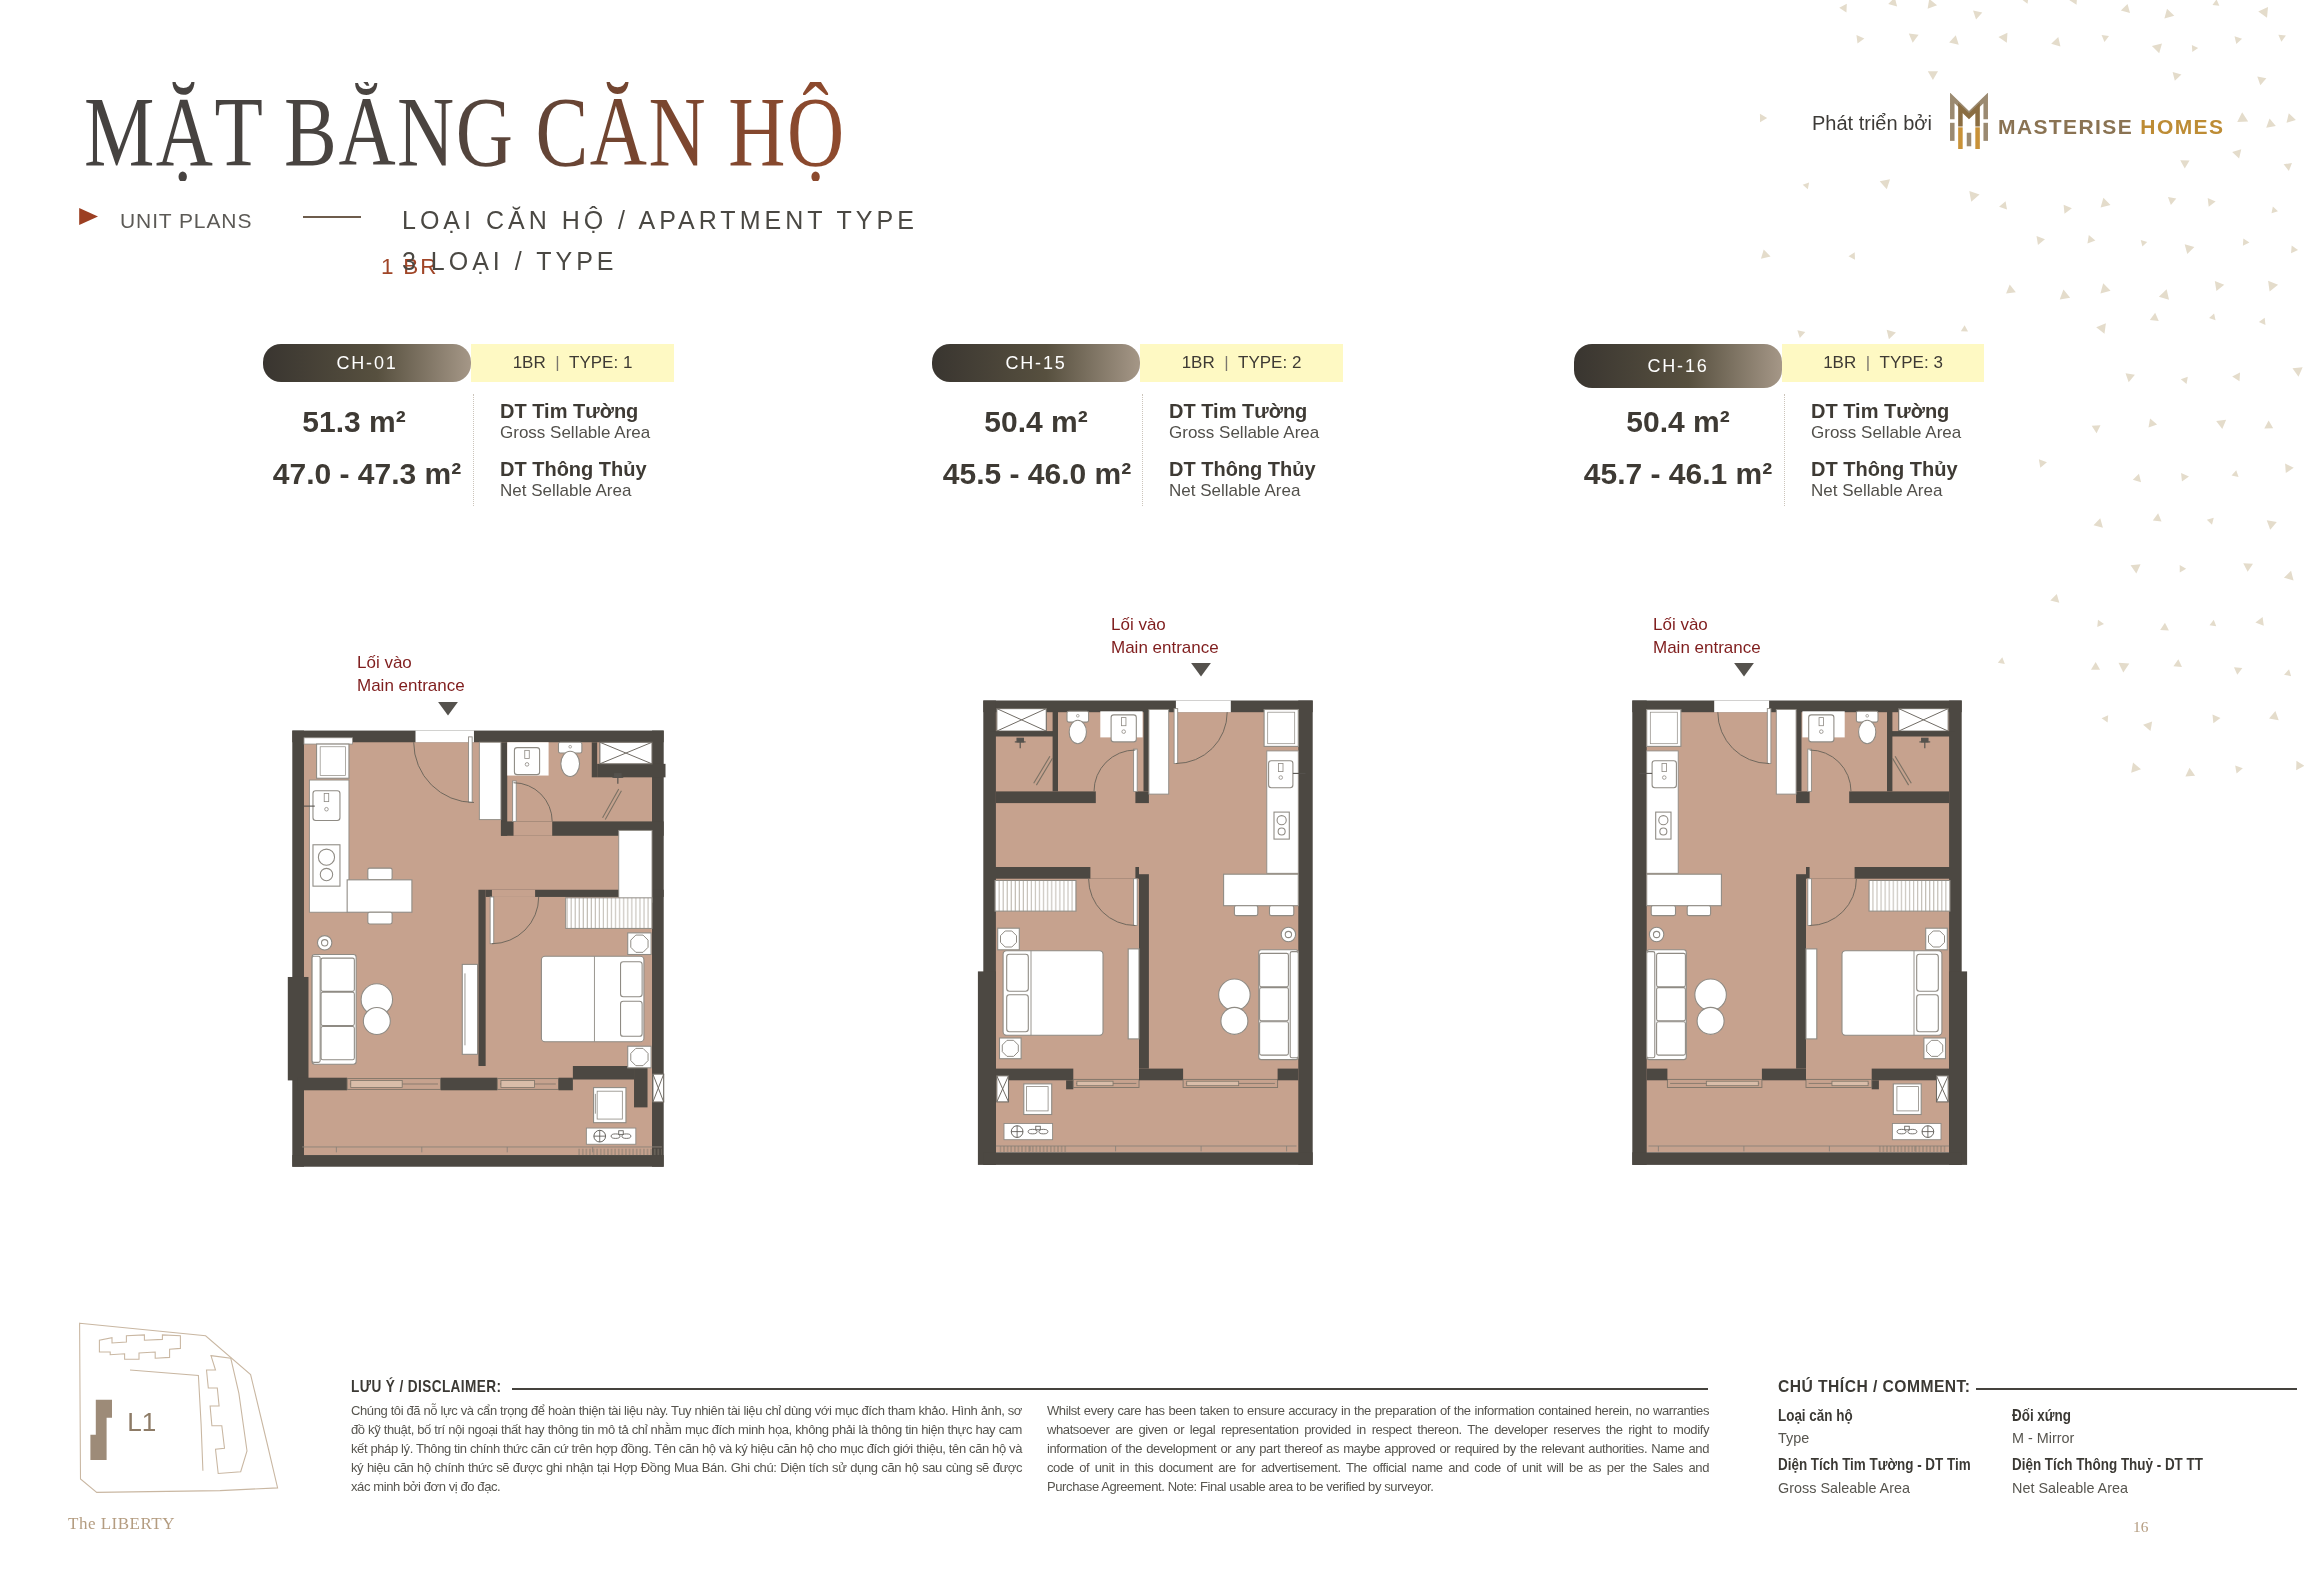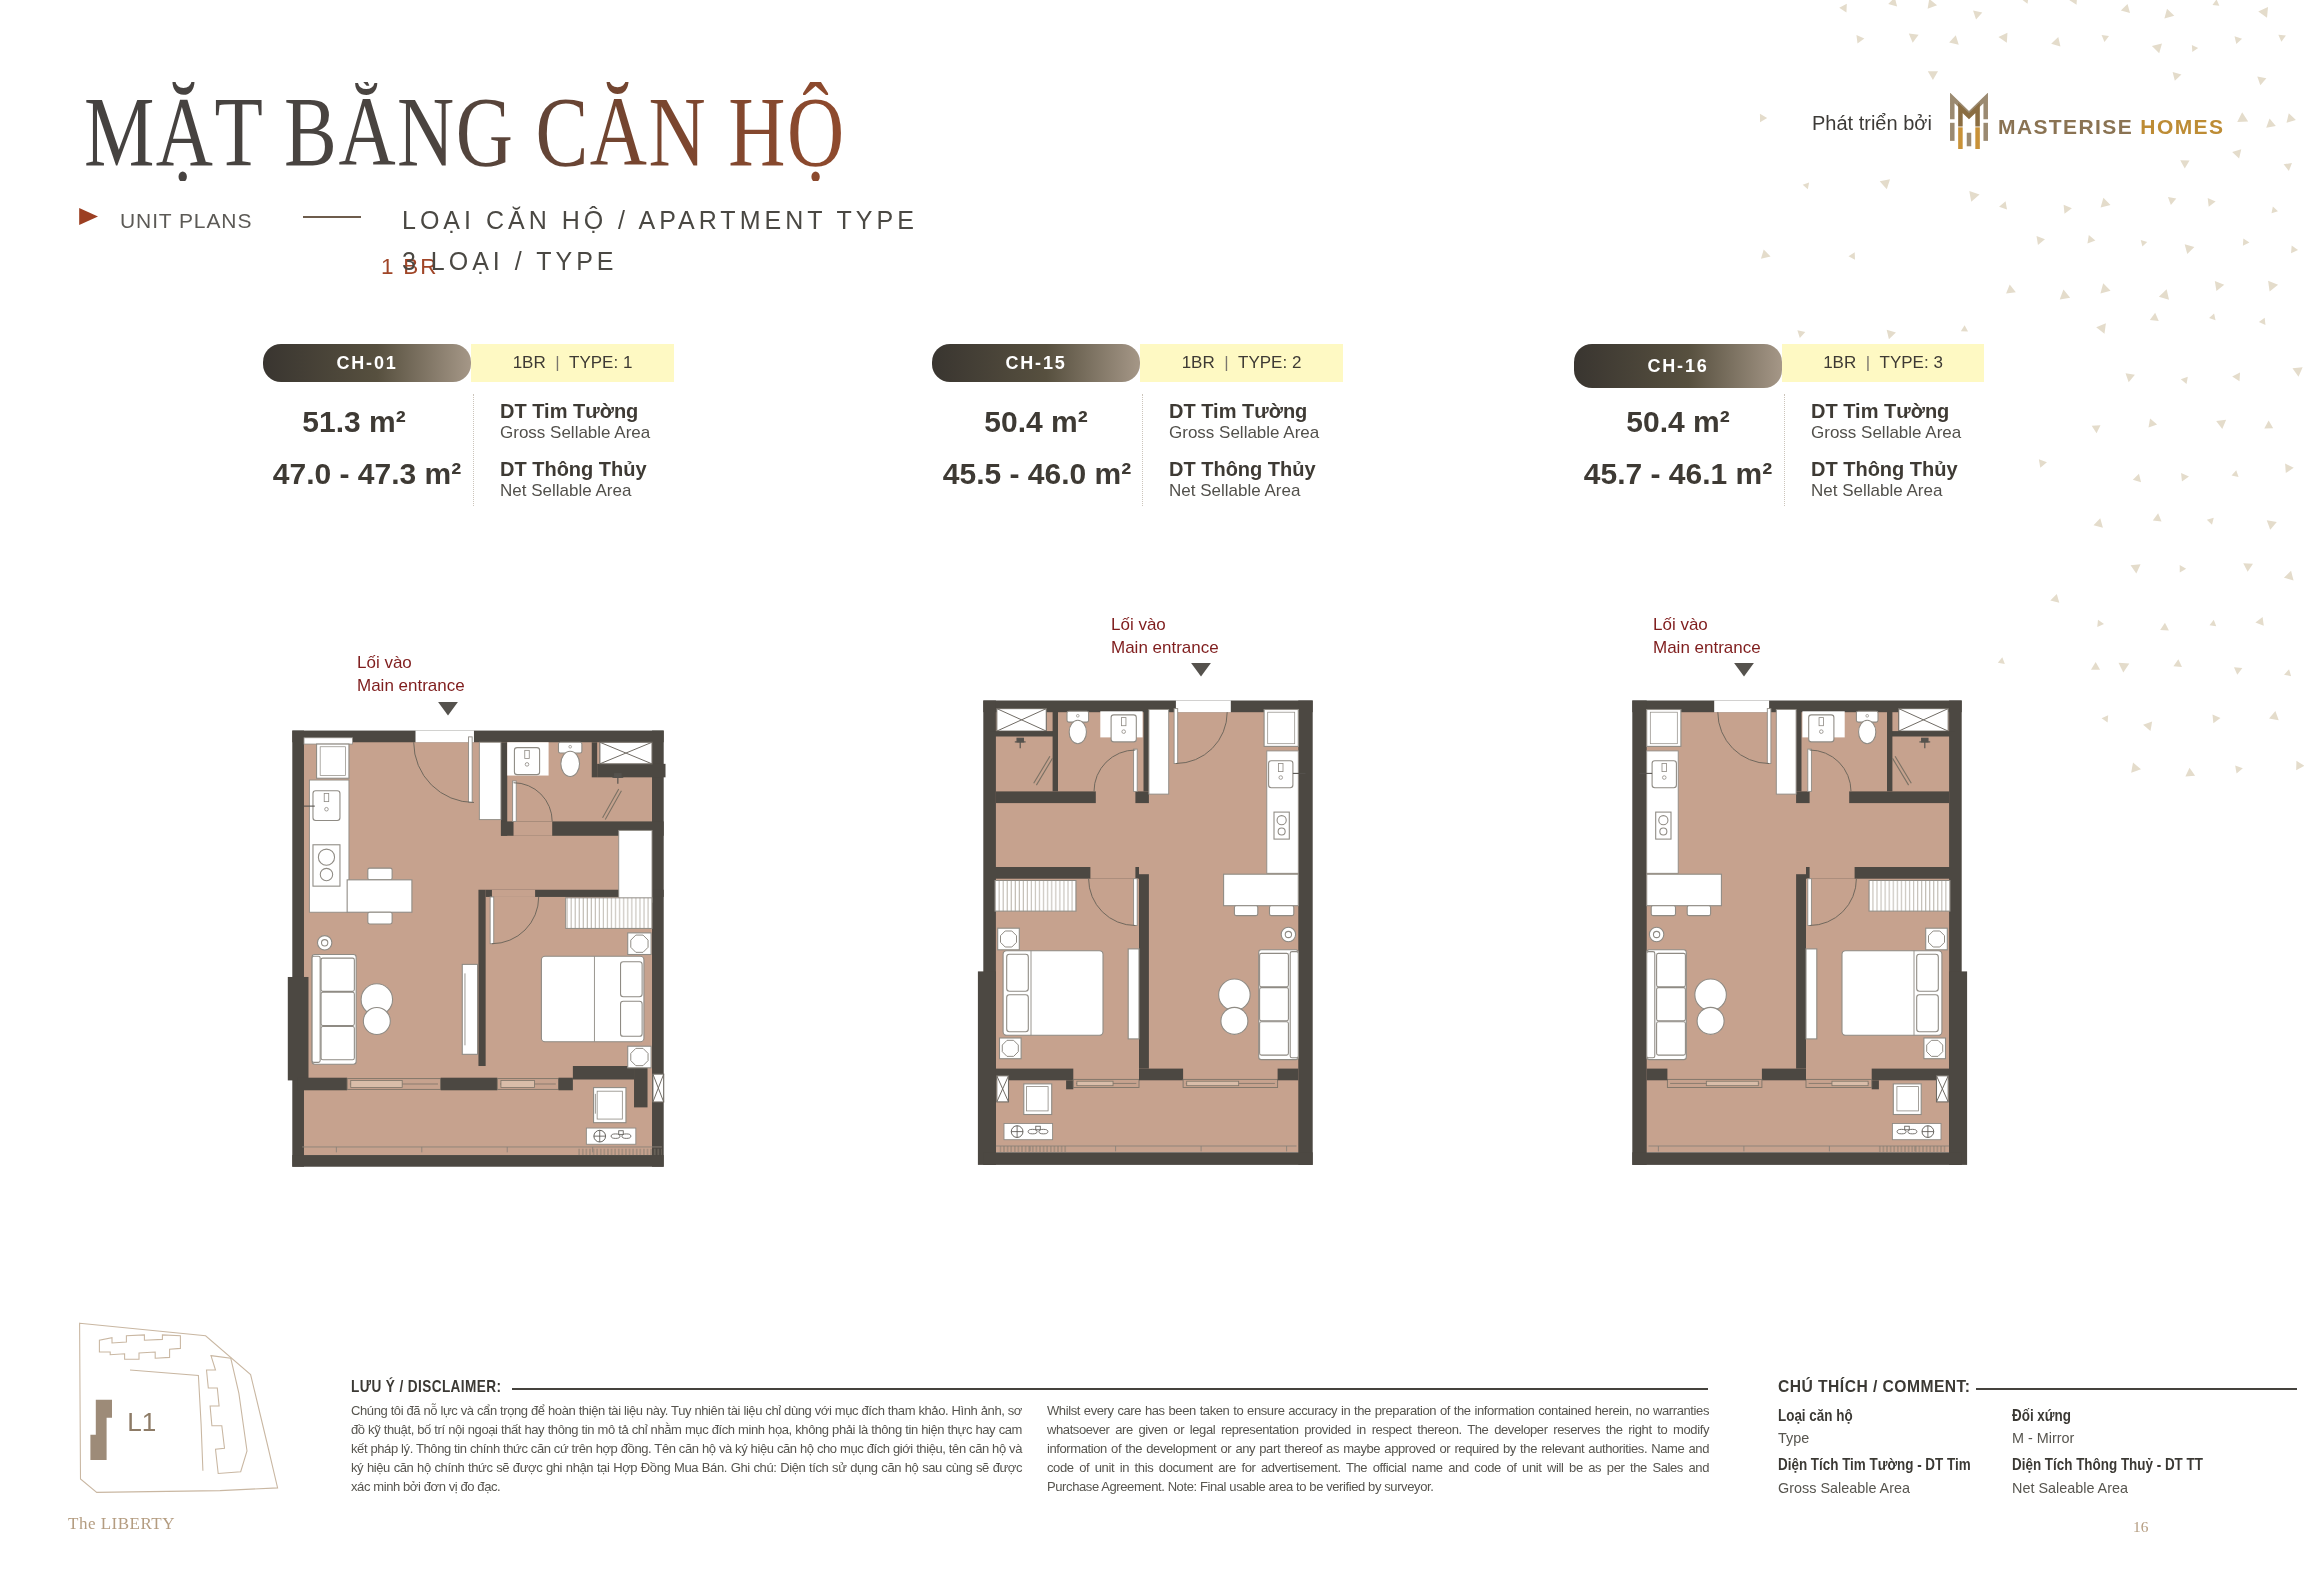--- a/index.html
+++ b/index.html
@@ -7,21 +7,21 @@
        font-family:"Liberation Sans", sans-serif;}
   .abs{position:absolute;}
   .title{font-family:"Liberation Serif", serif;font-size:99px;letter-spacing:1.8px;line-height:1;
     background:linear-gradient(90deg,#454240 0%,#4a4440 45%,#76452f 72%,#8f4a2d 100%);
     -webkit-background-clip:text;background-clip:text;color:transparent;font-weight:400;
     transform:scaleX(0.80);transform-origin:0 0;white-space:nowrap;}
   .sub{color:#5c5a56;font-size:21px;letter-spacing:0.9px;}
   .sub2{color:#4a4843;font-size:25px;letter-spacing:4px;margin-left:24px;}
   .red{color:#a04527;font-weight:normal;font-size:22.5px;letter-spacing:1.8px;margin-top:8px;}
   .bar-dark{background:linear-gradient(90deg,#393530 0%,#57503f 55%,#a59787 100%);
-    color:#fff;font-weight:bold;font-size:18px;letter-spacing:1.8px;
+    color:#fff;font-weight:normal;font-size:18px;letter-spacing:1.8px;
     display:flex;align-items:center;justify-content:center;border-radius:18px;}
   .bar-light{background:#fef9c3;color:#3e3a34;font-size:17px;
     display:flex;align-items:center;justify-content:center;}
   .area1{font-size:30px;font-weight:bold;color:#3e3a34;text-align:center;}
   .area2{font-size:30px;font-weight:bold;color:#3e3a34;text-align:center;white-space:nowrap;}
   .dt-b{font-size:20px;font-weight:bold;color:#3e3a34;}
   .dt-r{font-size:17px;color:#52504b;}
   .vdiv{width:0px;border-left:1.8px dotted #ccc5bb;}
   .entl{font-size:17px;color:#7f1d1d;line-height:22.5px;}
   .disc-h{font-size:17px;font-weight:bold;color:#3b3934;letter-spacing:0.5px;}

